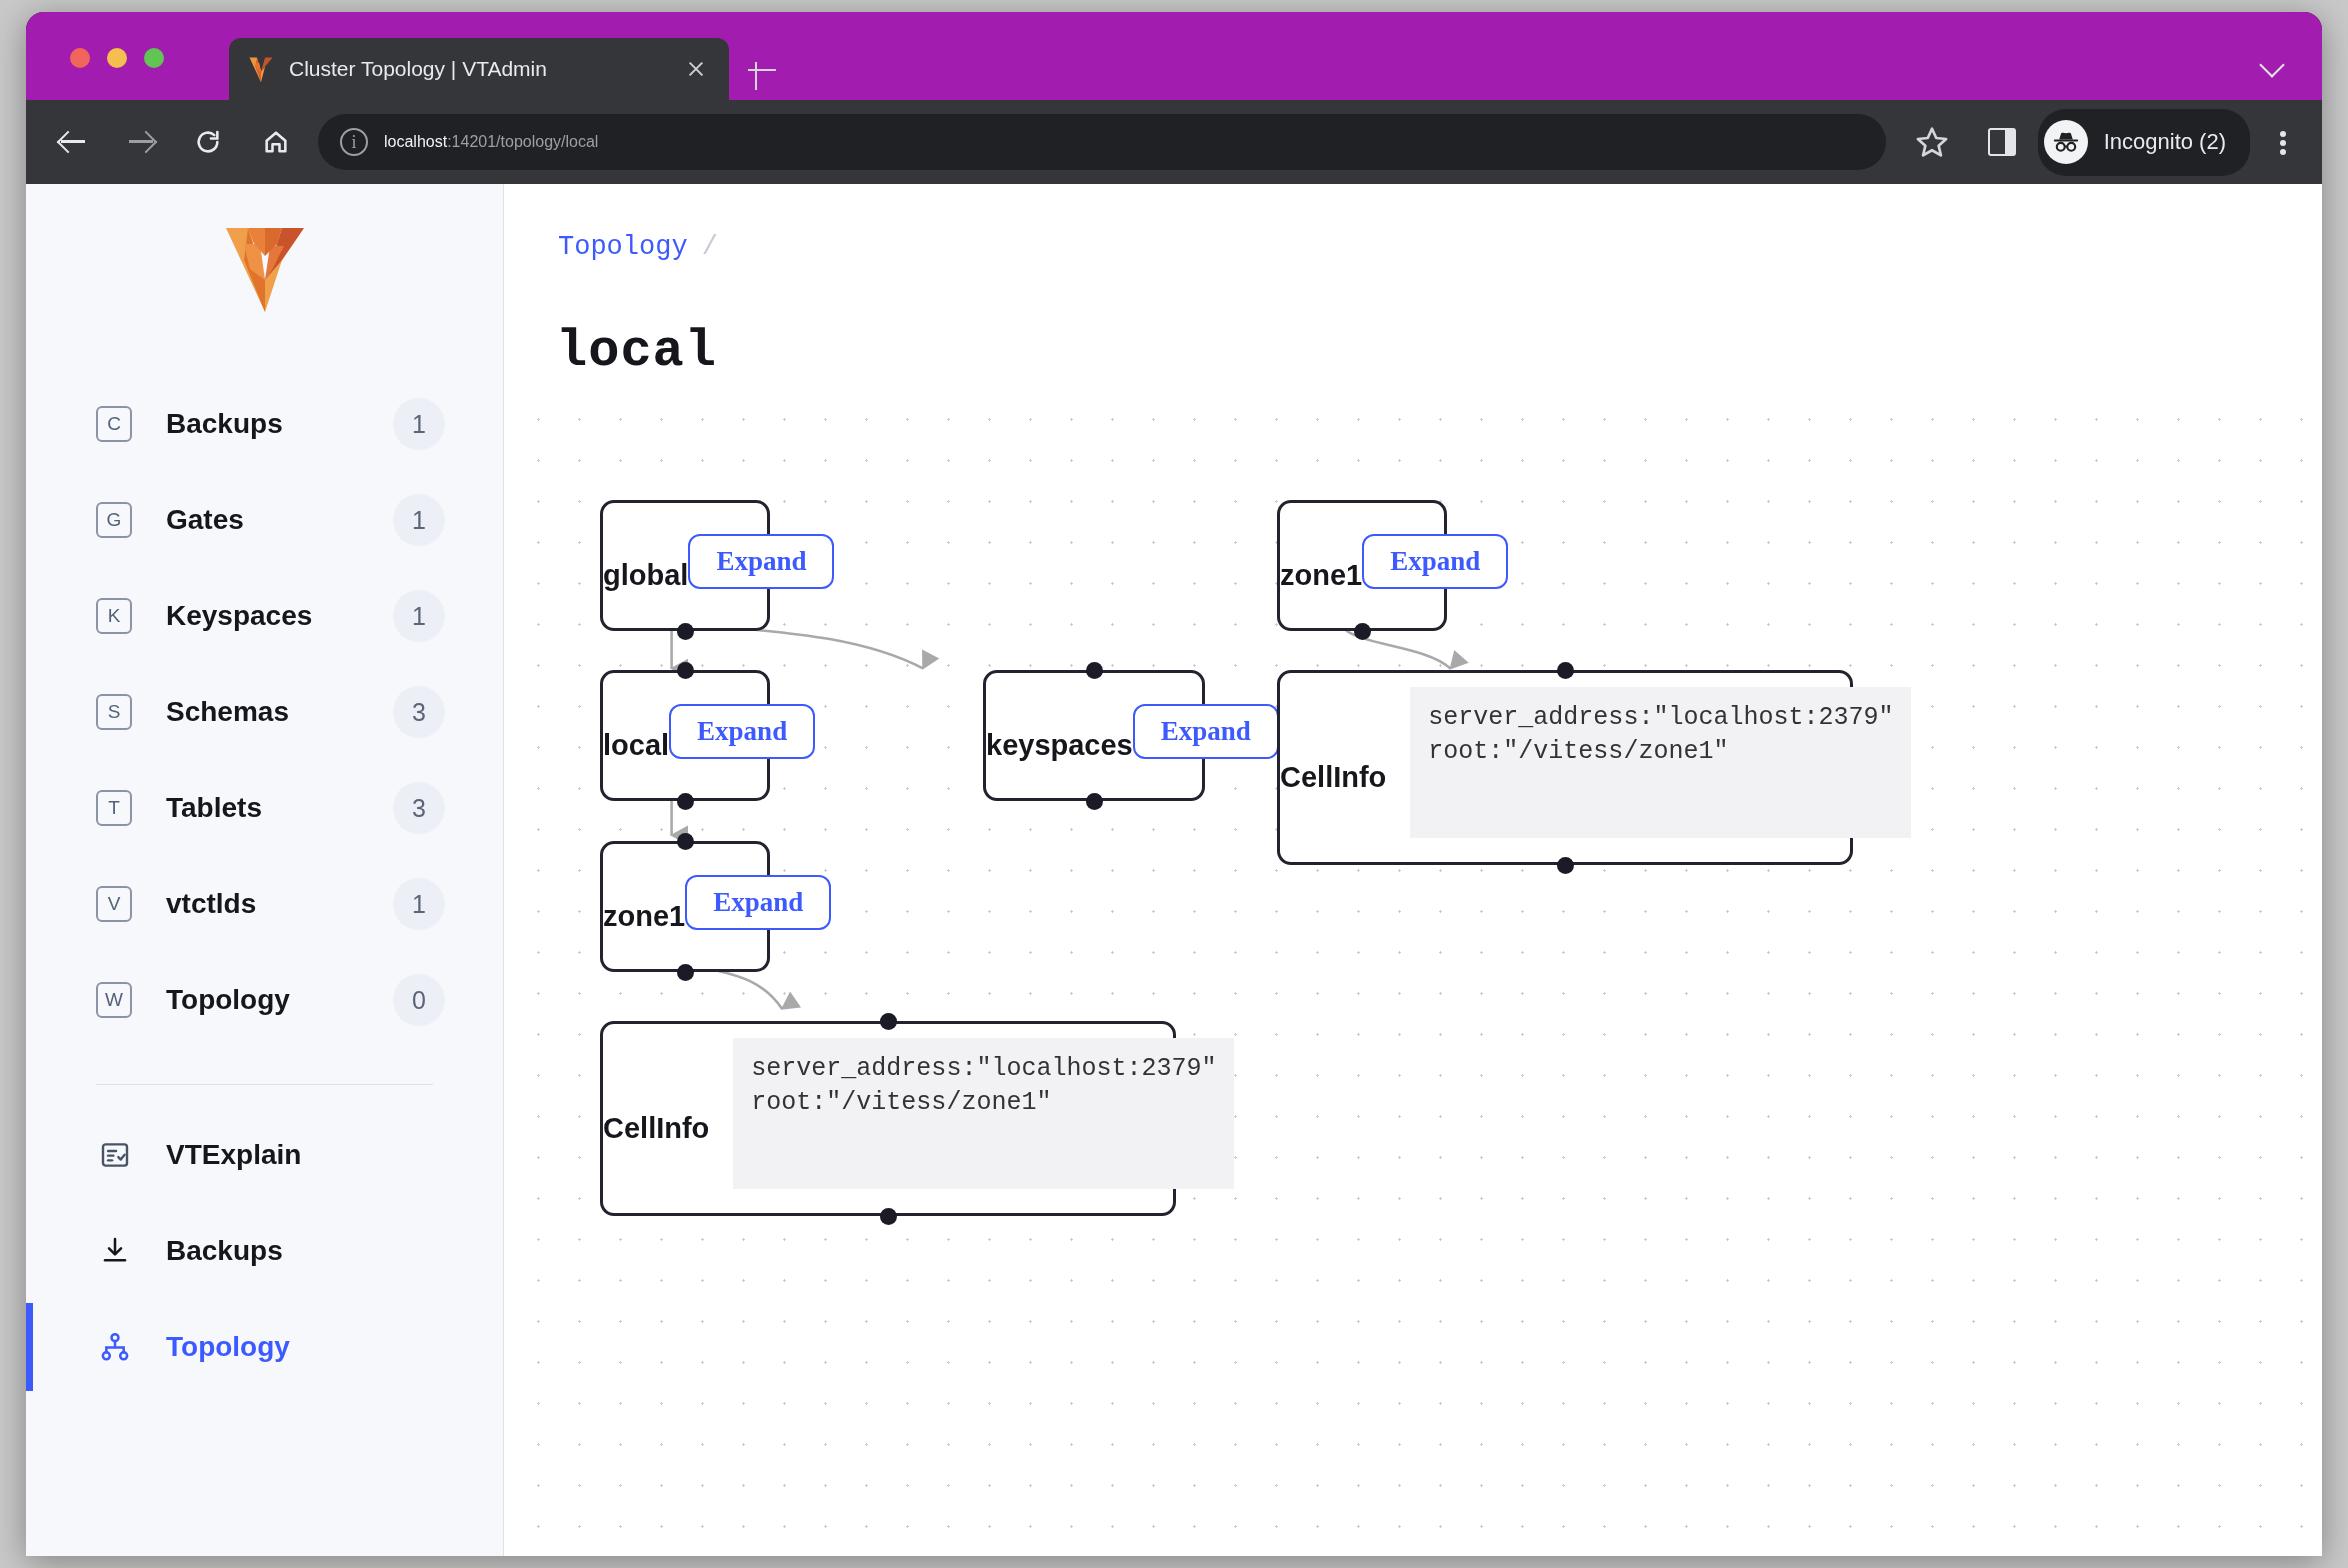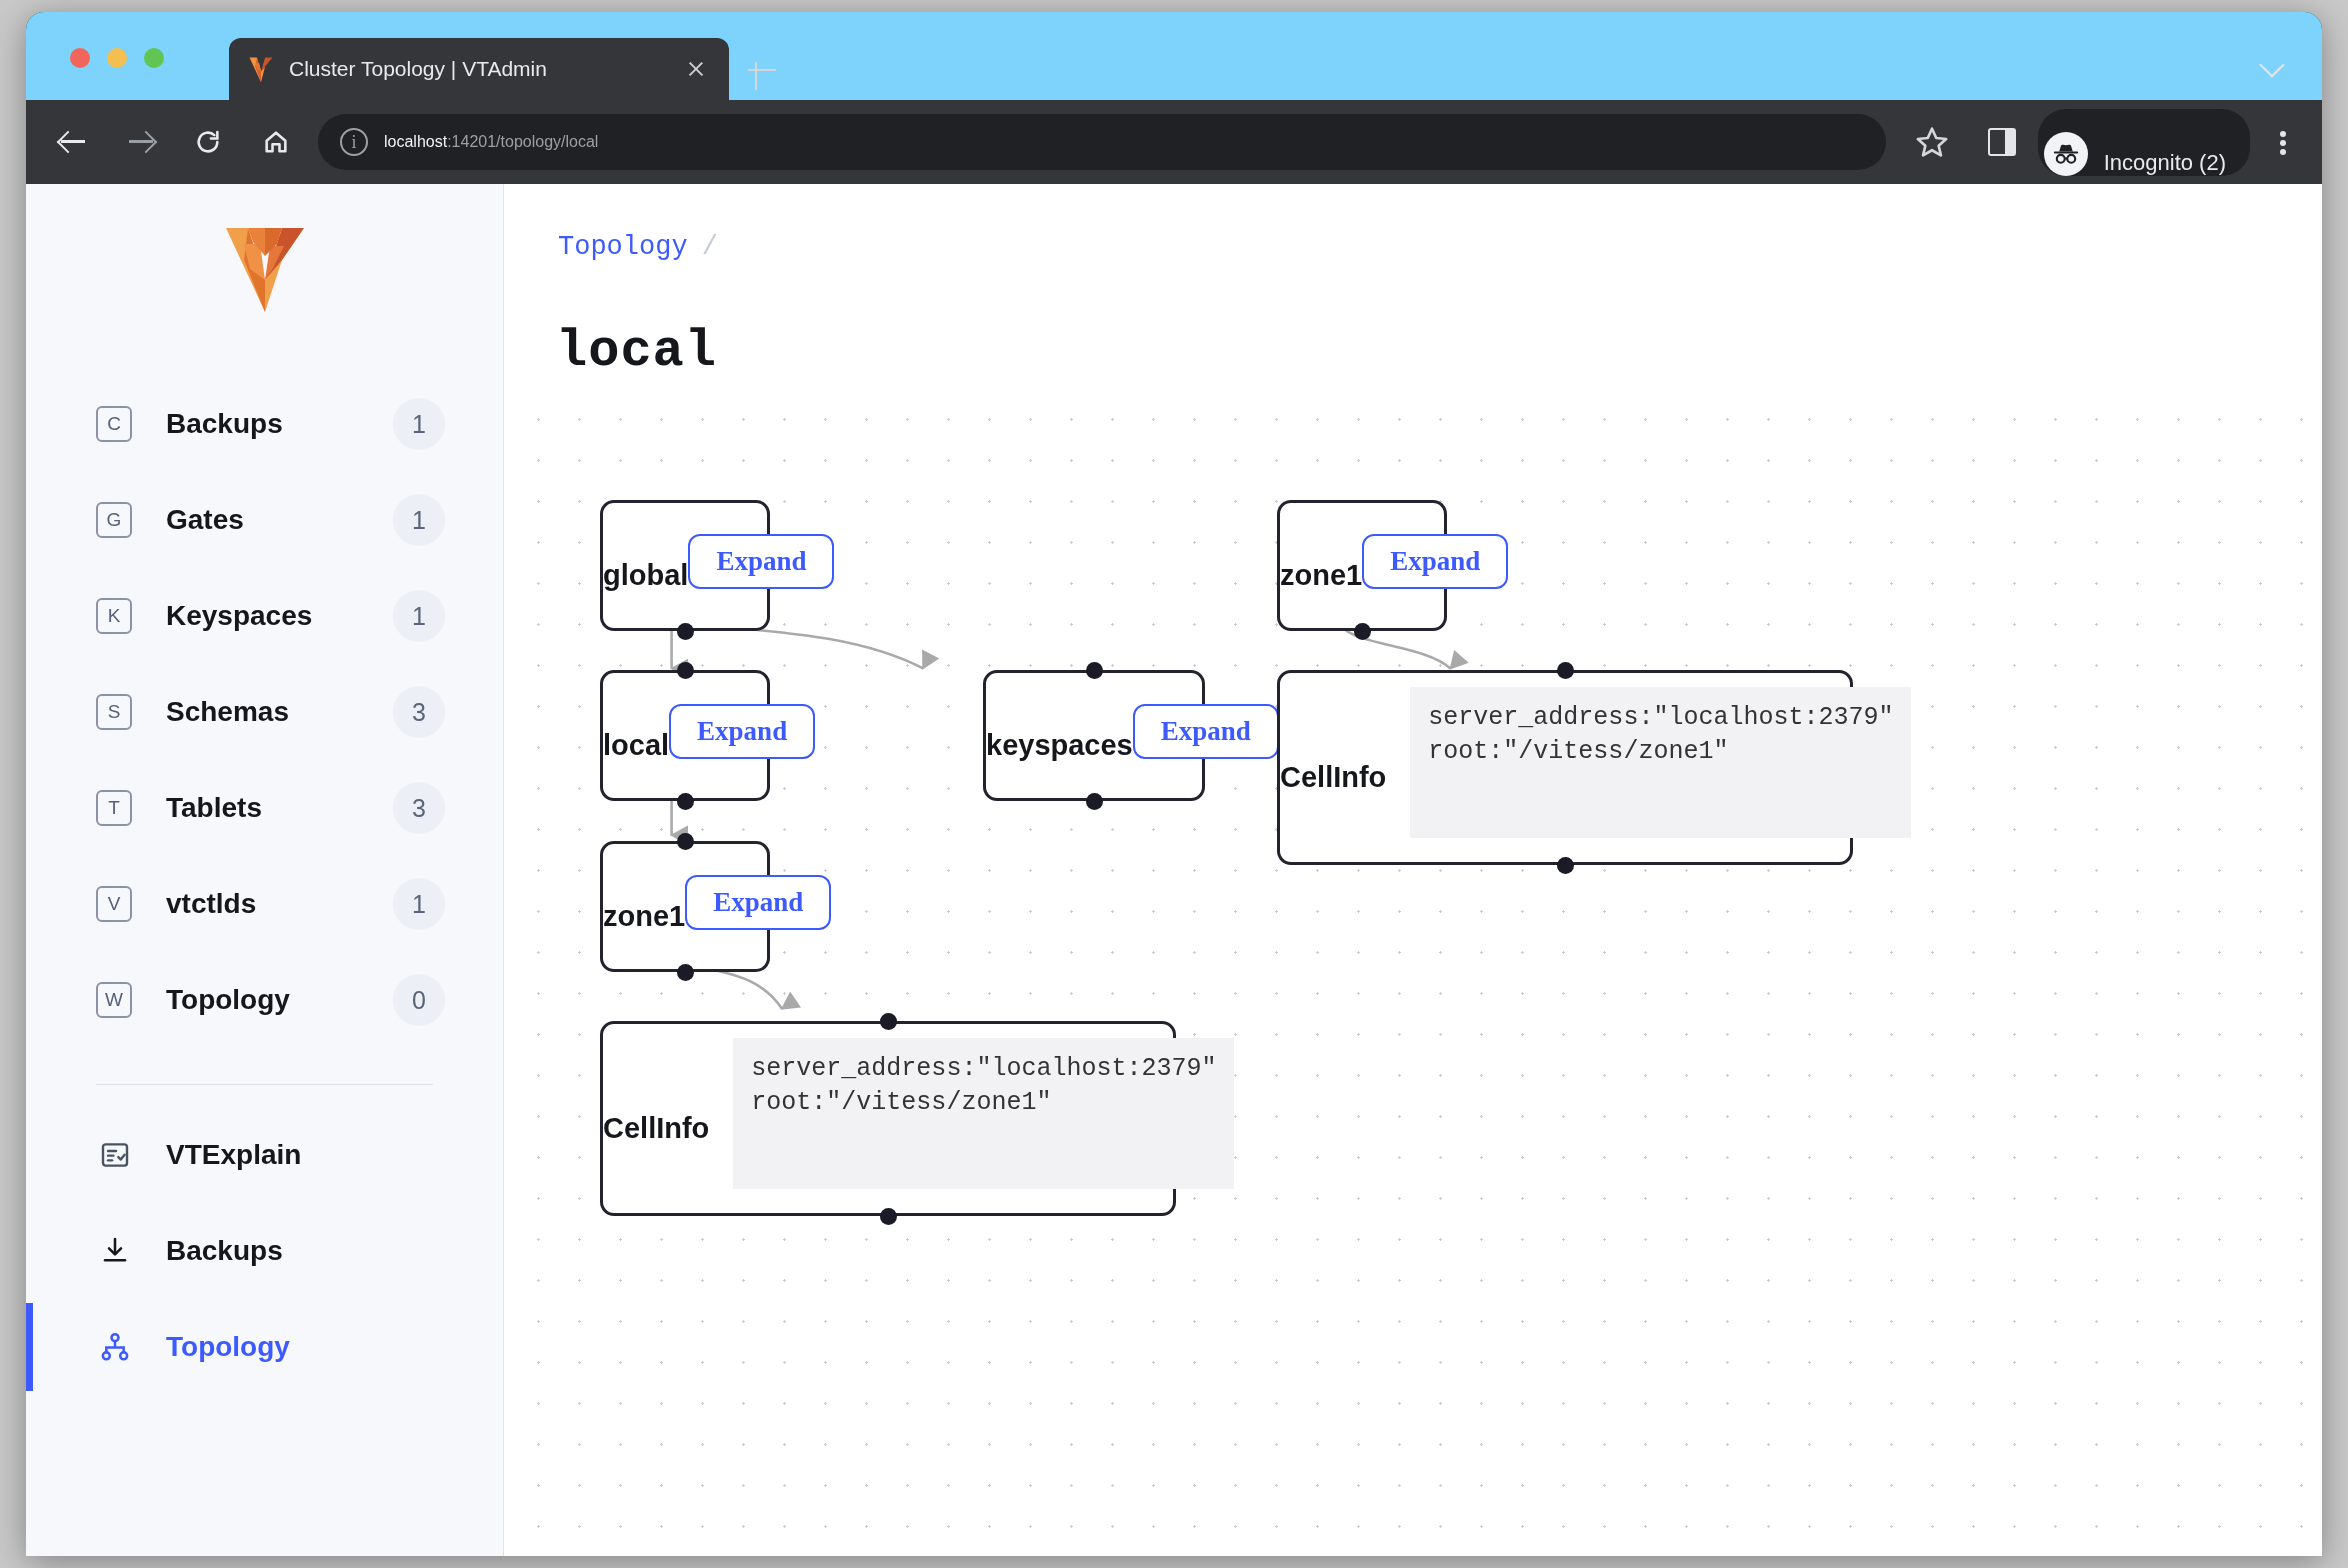--- a/index.html
+++ b/index.html
@@ -20,21 +20,21 @@
     left: 26px; top: 12px; width: 2296px; height: 1544px;
     background: #212226;
     border-radius: 18px 18px 0 0;
     overflow: hidden;
     box-shadow: 0 6px 34px rgba(0,0,0,.35);
   }
 
   
   .tabstrip {
     position: absolute; left: 0; top: 0; width: 100%; height: 112px;
-    background: #7dd3fc;
+    background: #a21caf;
   }
   .traffic { position: absolute; left: 44px; top: 36px; display: flex; gap: 17px; }
   .dot { width: 20px; height: 20px; border-radius: 50%; }
   .dot.red { background: #f1655a; }
   .dot.yellow { background: #f5bf4f; }
   .dot.green { background: #61c554; }
 
   .tab {
     position: absolute; left: 203px; top: 26px;
     width: 500px; height: 62px;
@@ -126,21 +126,21 @@
   .star { position: relative; width: 56px; height: 56px; margin-right: 6px; }
   .side-panel {
     width: 28px; height: 28px; border: 2.6px solid #e3e5e8; border-radius: 3px;
     margin: 0 22px; position: relative;
   }
   .side-panel::after {
     content: ""; position: absolute; right: 0; top: 0; bottom: 0; width: 9px;
     background: #e3e5e8;
   }
   .incognito-pill {
-    display: flex; align-items: flex-end; height: 67px;
+    display: flex; align-items: center; height: 67px;
     background: #202124; border-radius: 28px; padding: 0 24px 0 6px;
   }
   .incognito-avatar {
     width: 44px; height: 44px; border-radius: 50%; background: #f1f3f4;
     margin-right: 16px; position: relative; flex: 0 0 44px;
   }
   .incognito-label { color: #e8eaed; font-size: 22px; white-space: nowrap; }
   .kebab { width: 46px; height: 56px; margin-left: 10px; position: relative; }
   .kebab span {
     position: absolute; left: 20px; width: 6px; height: 6px; border-radius: 50%;

